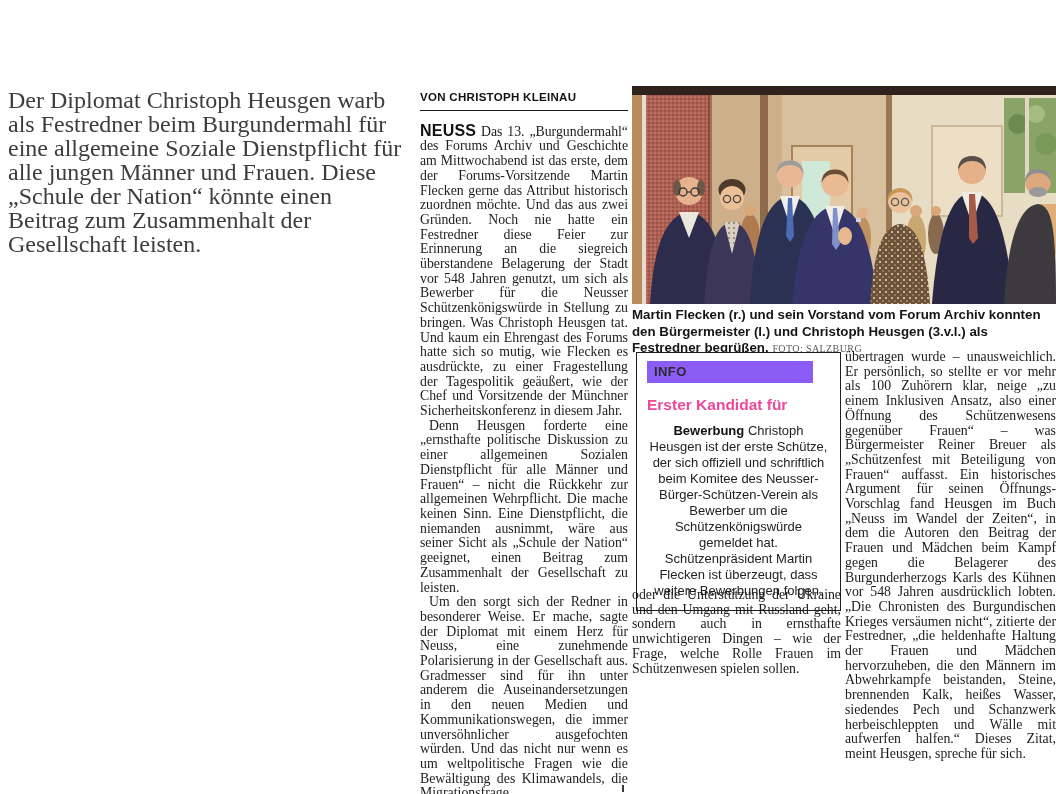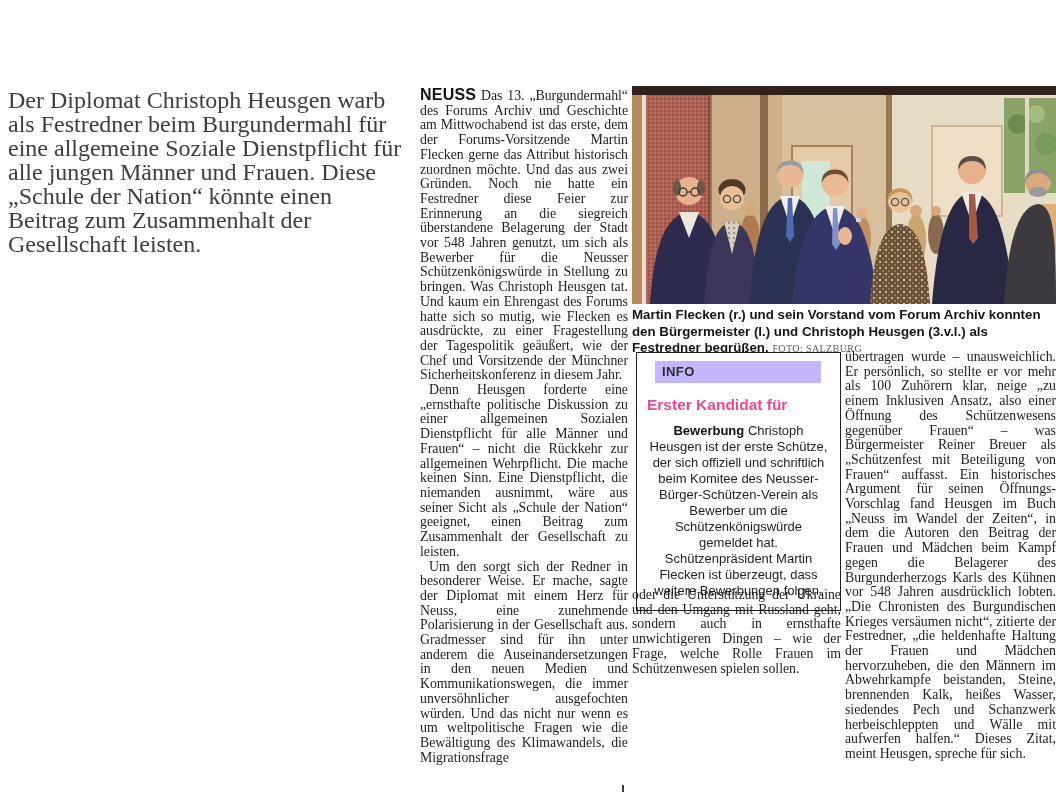--- a/index.html
+++ b/index.html
@@ -51,20 +51,21 @@
 </style>
 </head>
 <body>
 
 <div class="page">
 
 
   <div class="lead">Der Diplomat Christoph Heusgen warb als Festredner beim Burgundermahl für eine allgemeine Soziale Dienstpflicht für alle jungen Männer und Frauen. Diese „Schule der Nation“ könnte einen Beitrag zum Zusammenhalt der Gesellschaft leisten.</div>
 
   <div class="col col2">
+    <div class="byline">VON CHRISTOPH KLEINAU</div>
     <p><span class="lead-in">NEUSS</span> <span>Das 13. „Burgundermahl“ des Forums Archiv und Geschichte am Mittwochabend ist das erste, dem der Forums-Vorsitzende Martin Flecken gerne das Attribut historisch zuordnen möchte. Und das aus zwei Gründen. Noch nie hatte ein Festredner diese Feier zur Erinnerung an die siegreich überstandene Belagerung der Stadt vor 548 Jahren genutzt, um sich als Bewerber für die Neusser Schützenkönigswürde in Stellung zu bringen. Was Christoph Heusgen tat. Und kaum ein Ehrengast des Forums hatte sich so mutig, wie Flecken es ausdrückte, zu einer Fragestellung der Tagespolitik geäußert, wie der Chef und Vorsitzende der Münchner Sicherheitskonferenz in diesem Jahr.</span></p>
     <p class="indent">Denn Heusgen forderte eine „ernsthafte politische Diskussion zu einer allgemeinen Sozialen Dienstpflicht für alle Männer und Frauen“ – nicht die Rückkehr zur allgemeinen Wehrpflicht. Die mache keinen Sinn. Eine Dienstpflicht, die niemanden ausnimmt, wäre aus seiner Sicht als „Schule der Nation“ geeignet, einen Beitrag zum Zusammenhalt der Gesellschaft zu leisten.</p>
     <p class="indent">Um den sorgt sich der Redner in besonderer Weise. Er mache, sagte der Diplomat mit einem Herz für Neuss, eine zunehmende Polarisierung in der Gesellschaft aus. Gradmesser sind für ihn unter anderem die Auseinandersetzungen in den neuen Medien und Kommunikationswegen, die immer unversöhnlicher ausgefochten würden. Und das nicht nur wenn es um weltpolitische Fragen wie die Bewältigung des Klimawandels, die Migrationsfrage</p>
   </div>
 
   <svg class="photo" viewBox="0 0 424 218" preserveAspectRatio="none" aria-hidden="true">
     <defs>
       <pattern id="speck" width="4" height="4" patternUnits="userSpaceOnUse">
         <rect width="4" height="4" fill="#ad5f52"></rect>
         <circle cx="1" cy="1" r="0.7" fill="#7e3c34"></circle>
@@ -162,21 +163,21 @@
     <ellipse cx="406" cy="106" rx="9" ry="5" fill="#9a9a9a"></ellipse>
     <path d="M 393 96 Q 393.5 83 406 83 Q 418.5 83 419 96 Q 415 87 406 87 Q 397 87 393 96 Z" fill="#8e8e8e"></path>
   </svg>
 
   <div class="caption">
     <span>Martin Flecken (r.) und sein Vorstand vom Forum Archiv konnten den Bürgermeister (l.) und Christoph Heusgen (3.v.l.) als Festredner begrüßen.</span>
     <span class="credit">FOTO: SALZBURG</span>
   </div>
 
   <div class="infobox">
-    <span class="info-kicker" style="background: #c4b5fd; margin-left: 8px;">INFO</span>
+    <span class="info-kicker" style="background: #8b5cf6;">INFO</span>
     <div class="info-title">
       <span>Erster Kandidat für</span>
     </div>
     <div class="info-body">
       <span class="info-lead-in">Bewerbung</span>
       <span>Christoph Heusgen ist der erste Schütze, der sich offiziell und schriftlich beim Komitee des Neusser-Bürger-Schützen-Verein als Bewerber um die Schützenkönigswürde gemeldet hat. Schützenpräsident Martin Flecken ist überzeugt, dass weitere Bewerbungen folgen.</span>
     </div>
   </div>
 
   <div class="col col3">

